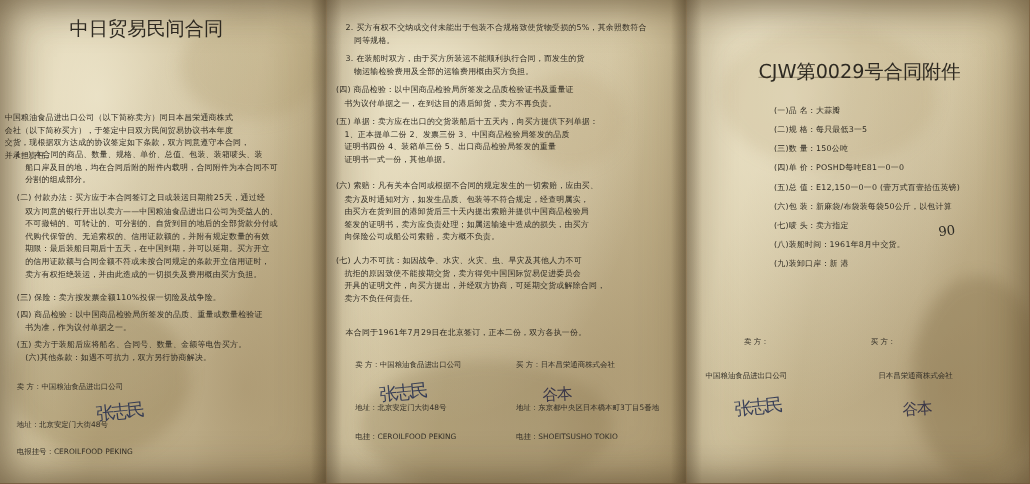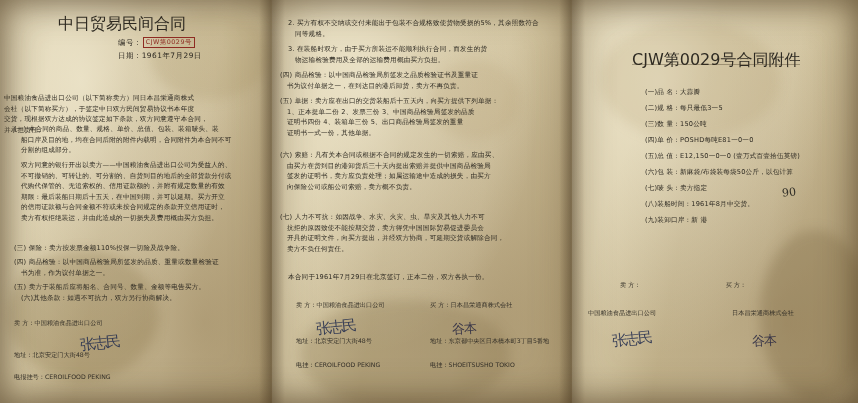--- a/index.html
+++ b/index.html
@@ -143,43 +143,36 @@
   <div class="stain s3"></div>
   <div class="stain s4"></div>
   <div class="stain s5"></div>
   <div class="stain s6"></div>
 
   <div class="seam" id="seam-1"></div>
   <div class="seam" id="seam-2"></div>
 
   <div class="col" style="left:58px; top:14px;">中日贸易民间合同</div>
 
-  <div class="col" style="left:118px; top:36px;">
-    <div class="hdr-line">
-      <span>编号：</span><span class="redbox">CJW第0029号</span>
-    </div>
-    <div class="hdr-line">
-      <span>日期：</span><span>1961年7月29日</span>
-    </div>
-  </div>
 
   <div class="col" style="left:4px; top:78px; width:240px;margin-top:15px;">
     <div class="body-line">中国粮油食品进出口公司（以下简称卖方）同日本昌栄通商株式</div>
     <div class="body-line">会社（以下简称买方），于签定中日双方民间贸易协议书本年度</div>
     <div class="body-line">交货，现根据双方达成的协议签定如下条款，双方同意遵守本合同，</div>
     <div class="body-line">并承担责任。</div>
   </div>
 
   <div class="col" style="left:14px; top:124px; width:250px;">
     <div class="body-line"><span>(一)</span> <span>本合同的商品、数量、规格、单价、总值、包装、装箱唛头、装</span></div>
     <div class="body-line ind">船口岸及目的地，均在合同后附的附件内载明，合同附件为本合同不可</div>
     <div class="body-line ind">分割的组成部分。</div>
   </div>
 
   <div class="col" style="left:14px; top:160px; width:250px;">
+    <div class="body-line"><span>(二)</span> <span>付款办法：买方应于本合同签订之日或装运日期前25天，通过经</span></div>
     <div class="body-line ind">双方同意的银行开出以卖方——中国粮油食品进出口公司为受益人的、</div>
     <div class="body-line ind">不可撤销的、可转让的、可分割的、自货到目的地后的全部货款分付或</div>
     <div class="body-line ind">代购代保管的、无追索权的、信用证款额的，并附有规定数量的有效</div>
     <div class="body-line ind">期限：最后装船日期后十五天，在中国到期，并可以延期。买方开立</div>
     <div class="body-line ind">的信用证款额与合同金额不符或未按合同规定的条款开立信用证时，</div>
     <div class="body-line ind">卖方有权拒绝装运，并由此造成的一切损失及费用概由买方负担。</div>
   </div>
 
   <div class="col" style="left:14px; top:243px; width:250px;">
     <div class="body-line"><span>(三)</span> <span>保险：卖方按发票金额110%投保一切险及战争险。</span></div>
@@ -219,20 +212,21 @@
 
   <div class="col" style="left:280px; top:96px; width:290px;">
     <div class="body-line"><span>(五)</span> <span>单据：卖方应在出口的交货装船后十五天内，向买方提供下列单据：</span></div>
     <div class="body-line ind">1、正本提单二份  2、发票三份  3、中国商品检验局签发的品质</div>
     <div class="body-line ind">证明书四份  4、装箱单三份  5、出口商品检验局签发的重量</div>
     <div class="body-line ind">证明书一式一份，其他单据。</div>
   </div>
 
   <div class="col" style="left:280px; top:150px; width:290px;">
     <div class="body-line"><span>(六)</span> <span>索赔：凡有关本合同或根据不合同的规定发生的一切索赔，应由买、</span></div>
+    <div class="body-line ind">卖方及时通知对方，如发生品质、包装等不符合规定，经查明属实，</div>
     <div class="body-line ind">由买方在货到目的港卸货后三十天内提出索赔并提供中国商品检验局</div>
     <div class="body-line ind">签发的证明书，卖方应负责处理；如属运输途中造成的损失，由买方</div>
     <div class="body-line ind">向保险公司或船公司索赔，卖方概不负责。</div>
   </div>
 
   <div class="col" style="left:280px; top:212px; width:290px;">
     <div class="body-line"><span>(七)</span> <span>人力不可抗：如因战争、水灾、火灾、虫、旱灾及其他人力不可</span></div>
     <div class="body-line ind">抗拒的原因致使不能按期交货，卖方得凭中国国际贸易促进委员会</div>
     <div class="body-line ind">开具的证明文件，向买方提出，并经双方协商，可延期交货或解除合同，</div>
     <div class="body-line ind">卖方不负任何责任。</div>

